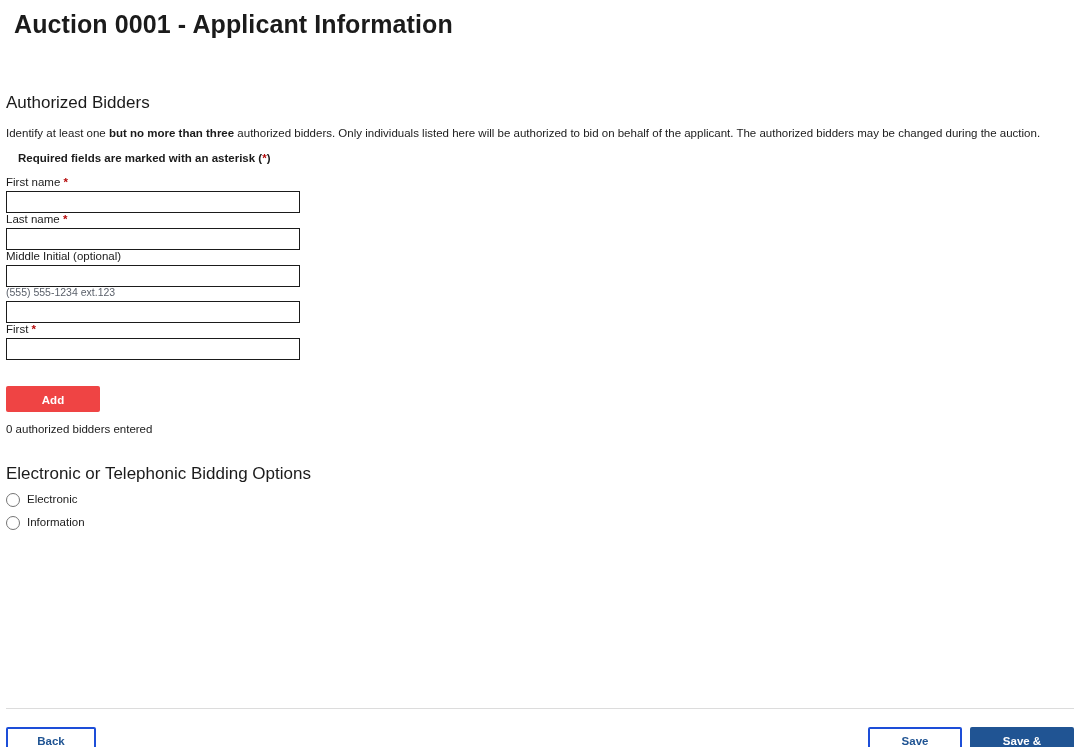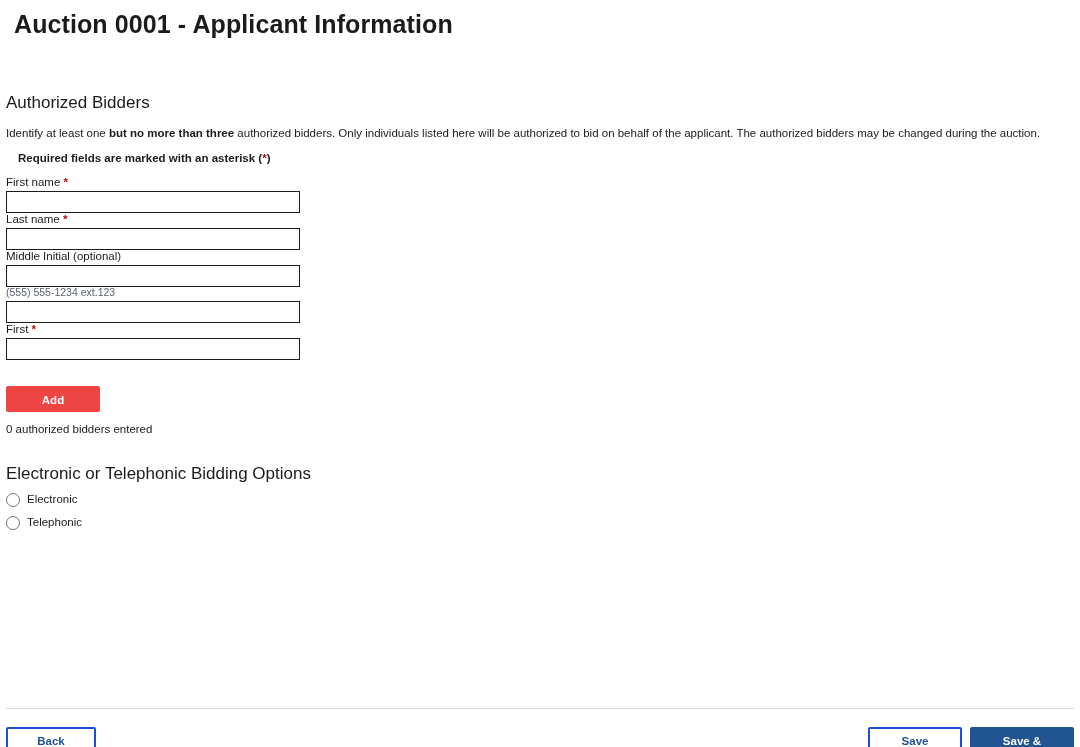--- a/index.html
+++ b/index.html
@@ -266,21 +266,21 @@
     <h2 class="section-title second">Electronic or Telephonic Bidding Options</h2>
 
 
     <div class="radio-row">
       <span class="radio-circle"></span>
       <span class="radio-label">Electronic</span>
     </div>
 
     <div class="radio-row">
       <span class="radio-circle"></span>
-      <span class="radio-label">Telephonic</span>
+      <span class="radio-label">Information</span>
     </div>
   </div>
 
   <div class="footer-divider"></div>
 
   <div class="footer-bar">
     <button class="btn btn-outline btn-back">Back</button>
     <button class="btn btn-outline btn-save">Save</button>
     <button class="btn btn-solid btn-save-continue">Save &amp; continue</button>
   </div>

